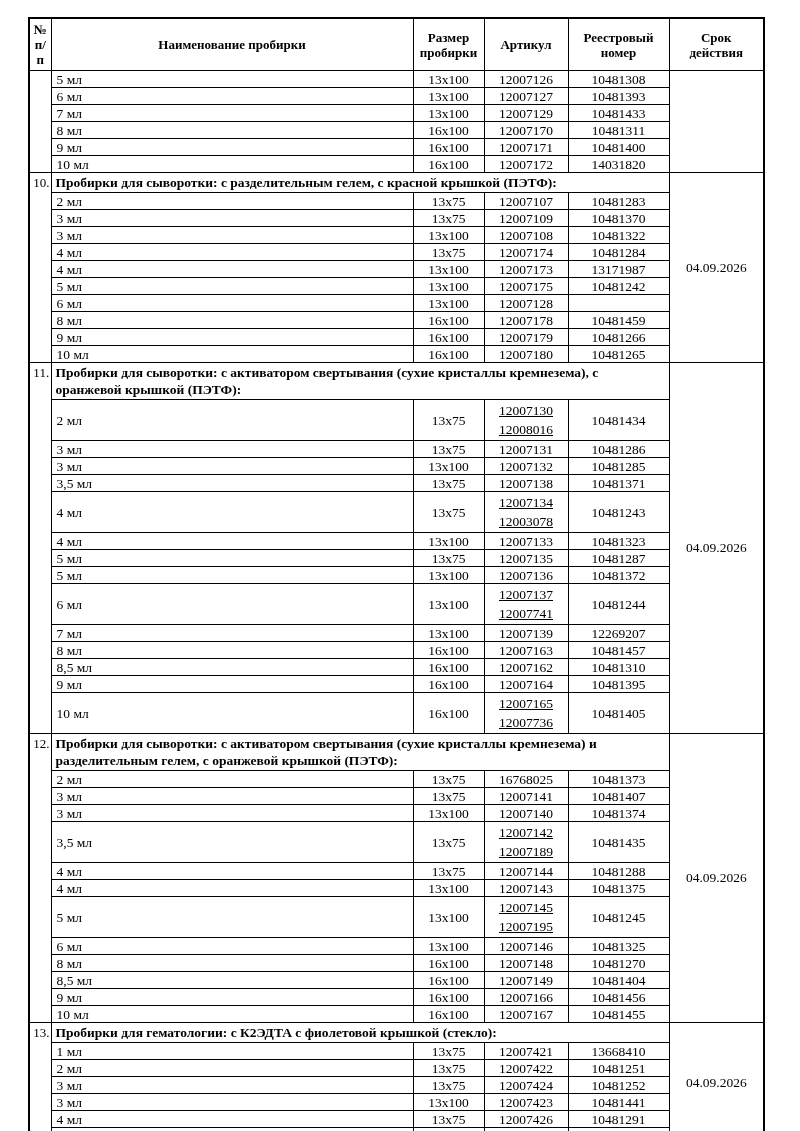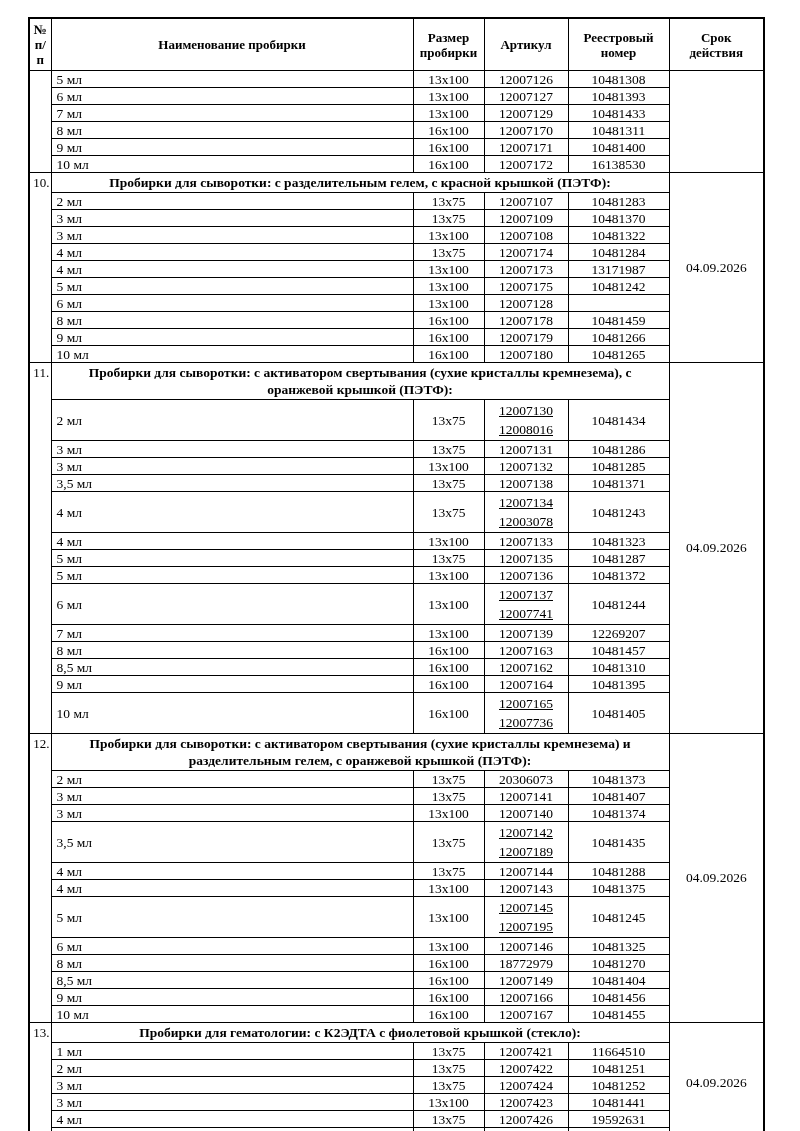--- a/index.html
+++ b/index.html
@@ -66,21 +66,20 @@
     line-height: 16px;
     text-align: center;
     vertical-align: top;
     padding: 2px 0 0 2px;
   }
   
   td.section-title {
     font-weight: bold;
     font-size: 13.5px;
     line-height: 17px;
-    text-align: center;
     vertical-align: middle;
     padding: 1px 4px;
   }
   
   td.cell-validity {
     font-size: 13.5px;
     text-align: center;
     vertical-align: middle;
     padding: 0 2px;
     margin-left: 20px;
@@ -143,21 +142,21 @@
         <tr class="data-row">
           <td class="cell-name">9 мл</td>
           <td class="cell-size">16x100</td>
           <td class="cell-article">12007171</td>
           <td class="cell-registry">10481400</td>
         </tr>
         <tr class="data-row">
           <td class="cell-name">10 мл</td>
           <td class="cell-size">16x100</td>
           <td class="cell-article">12007172</td>
-          <td class="cell-registry">16138530</td>
+          <td class="cell-registry">14031820</td>
         </tr>
         <tr>
           <td class="section-num" rowspan="11">10.</td>
           <td class="section-title" colspan="4">Пробирки для сыворотки: с разделительным гелем, с красной крышкой (ПЭТФ):</td>
           <td class="cell-validity" rowspan="11">04.09.2026</td>
         </tr>
         <tr class="data-row">
           <td class="cell-name">2 мл</td>
           <td class="cell-size">13x75</td>
           <td class="cell-article">12007107</td>
@@ -311,21 +310,21 @@
           <td class="cell-registry">10481405</td>
         </tr>
         <tr>
           <td class="section-num" rowspan="13">12.</td>
           <td class="section-title" colspan="4">Пробирки для сыворотки: с активатором свертывания (сухие кристаллы кремнезема) и разделительным гелем, с оранжевой крышкой (ПЭТФ):</td>
           <td class="cell-validity" rowspan="13">04.09.2026</td>
         </tr>
         <tr class="data-row">
           <td class="cell-name">2 мл</td>
           <td class="cell-size">13x75</td>
-          <td class="cell-article">20306073</td>
+          <td class="cell-article">16768025</td>
           <td class="cell-registry">10481373</td>
         </tr>
         <tr class="data-row">
           <td class="cell-name">3 мл</td>
           <td class="cell-size">13x75</td>
           <td class="cell-article">12007141</td>
           <td class="cell-registry">10481407</td>
         </tr>
         <tr class="data-row">
           <td class="cell-name">3 мл</td>
@@ -361,21 +360,21 @@
         </tr>
         <tr class="data-row">
           <td class="cell-name">6 мл</td>
           <td class="cell-size">13x100</td>
           <td class="cell-article">12007146</td>
           <td class="cell-registry">10481325</td>
         </tr>
         <tr class="data-row">
           <td class="cell-name">8 мл</td>
           <td class="cell-size">16x100</td>
-          <td class="cell-article">18772979</td>
+          <td class="cell-article">12007148</td>
           <td class="cell-registry">10481270</td>
         </tr>
         <tr class="data-row">
           <td class="cell-name">8,5 мл</td>
           <td class="cell-size">16x100</td>
           <td class="cell-article">12007149</td>
           <td class="cell-registry">10481404</td>
         </tr>
         <tr class="data-row">
           <td class="cell-name">9 мл</td>
@@ -391,21 +390,21 @@
         </tr>
         <tr>
           <td class="section-num" rowspan="7">13.</td>
           <td class="section-title" colspan="4">Пробирки для гематологии: с К2ЭДТА с фиолетовой крышкой (стекло):</td>
           <td class="cell-validity" rowspan="7">04.09.2026</td>
         </tr>
         <tr class="data-row">
           <td class="cell-name">1 мл</td>
           <td class="cell-size">13x75</td>
           <td class="cell-article">12007421</td>
-          <td class="cell-registry">11664510</td>
+          <td class="cell-registry">13668410</td>
         </tr>
         <tr class="data-row">
           <td class="cell-name">2 мл</td>
           <td class="cell-size">13x75</td>
           <td class="cell-article">12007422</td>
           <td class="cell-registry">10481251</td>
         </tr>
         <tr class="data-row">
           <td class="cell-name">3 мл</td>
           <td class="cell-size">13x75</td>
@@ -415,21 +414,21 @@
         <tr class="data-row">
           <td class="cell-name">3 мл</td>
           <td class="cell-size">13x100</td>
           <td class="cell-article">12007423</td>
           <td class="cell-registry">10481441</td>
         </tr>
         <tr class="data-row">
           <td class="cell-name">4 мл</td>
           <td class="cell-size">13x75</td>
           <td class="cell-article">12007426</td>
-          <td class="cell-registry">19592631</td>
+          <td class="cell-registry">10481291</td>
         </tr>
         <tr class="data-row">
           <td class="cell-name">4 мл</td>
           <td class="cell-size">13x100</td>
           <td class="cell-article">12007425</td>
           <td class="cell-registry">10481442</td>
         </tr>
       </tbody>
   </table>
 </div>

